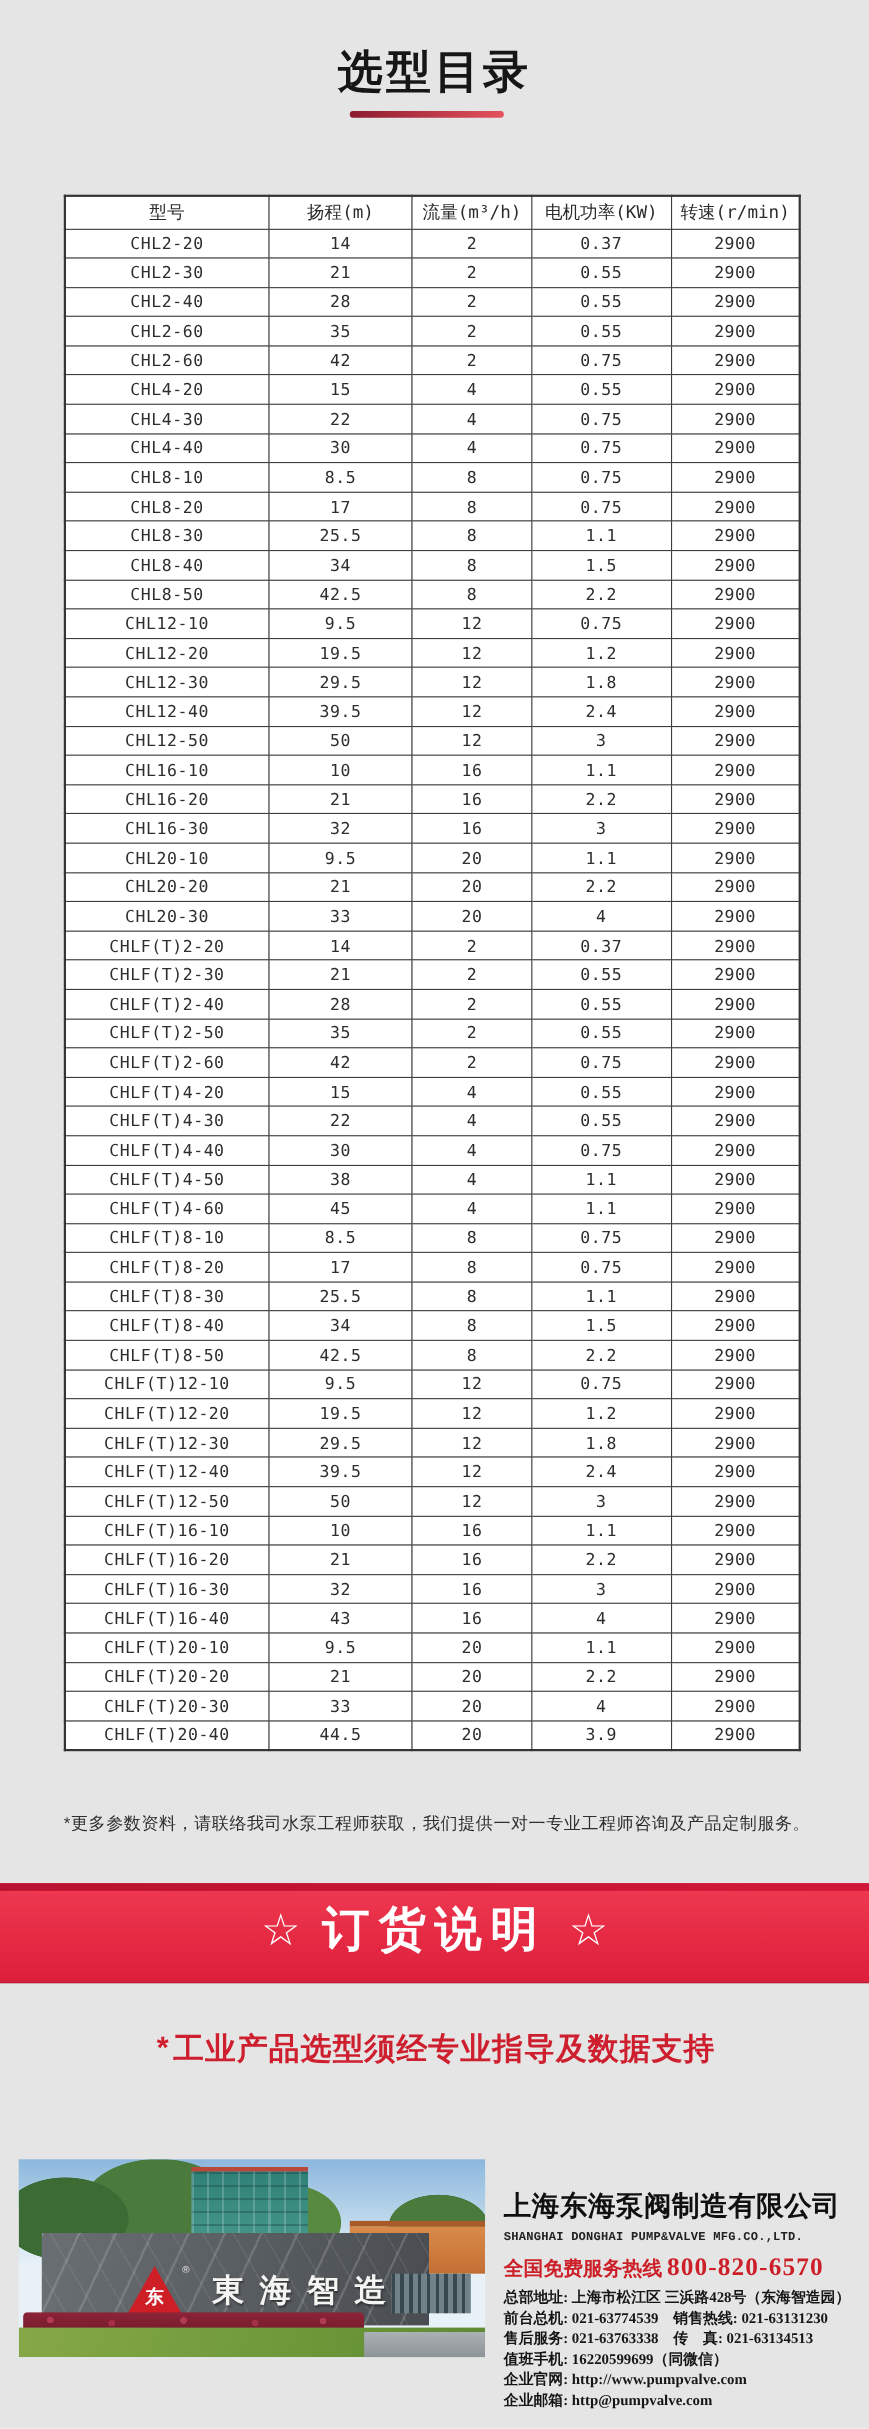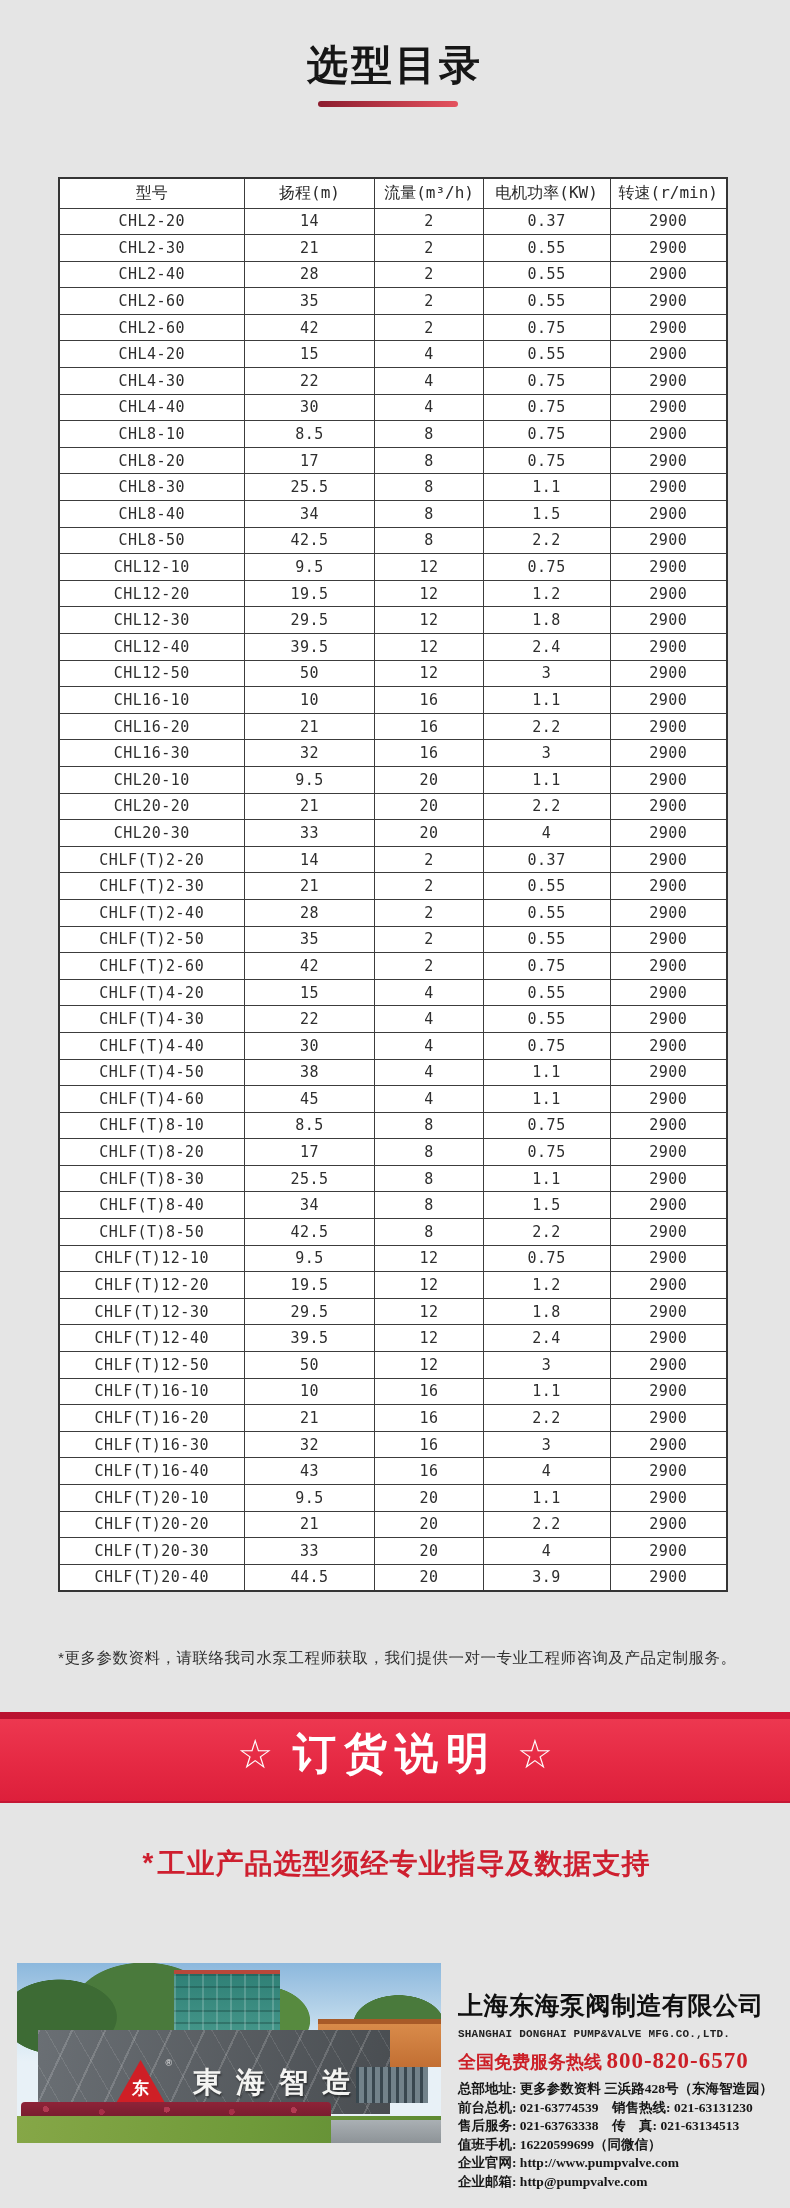--- a/index.html
+++ b/index.html
@@ -524,21 +524,21 @@
   </div>
 
   <div class="footer-info">
     <div class="company-cn">上海东海泵阀制造有限公司</div>
     <div class="company-en">SHANGHAI DONGHAI PUMP&amp;VALVE MFG.CO.,LTD.</div>
     <div class="hotline">
       <span class="hotline-label">全国免费服务热线</span>
       <span class="hotline-number">800-820-6570</span>
     </div>
     <div class="contact-list">
-        <div class="contact-line">总部地址: 更多参数资料 三浜路428号（东海智造园）</div>
+        <div class="contact-line">总部地址: 上海市松江区 三浜路428号（东海智造园）</div>
         <div class="contact-line">前台总机: 021-63774539　销售热线: 021-63131230</div>
         <div class="contact-line">售后服务: 021-63763338　传　真: 021-63134513</div>
         <div class="contact-line">值班手机: 16220599699（同微信）</div>
         <div class="contact-line">企业官网: http://www.pumpvalve.com</div>
         <div class="contact-line">企业邮箱: http@pumpvalve.com</div>
       </div>
   </div>
 
 </div>
 

